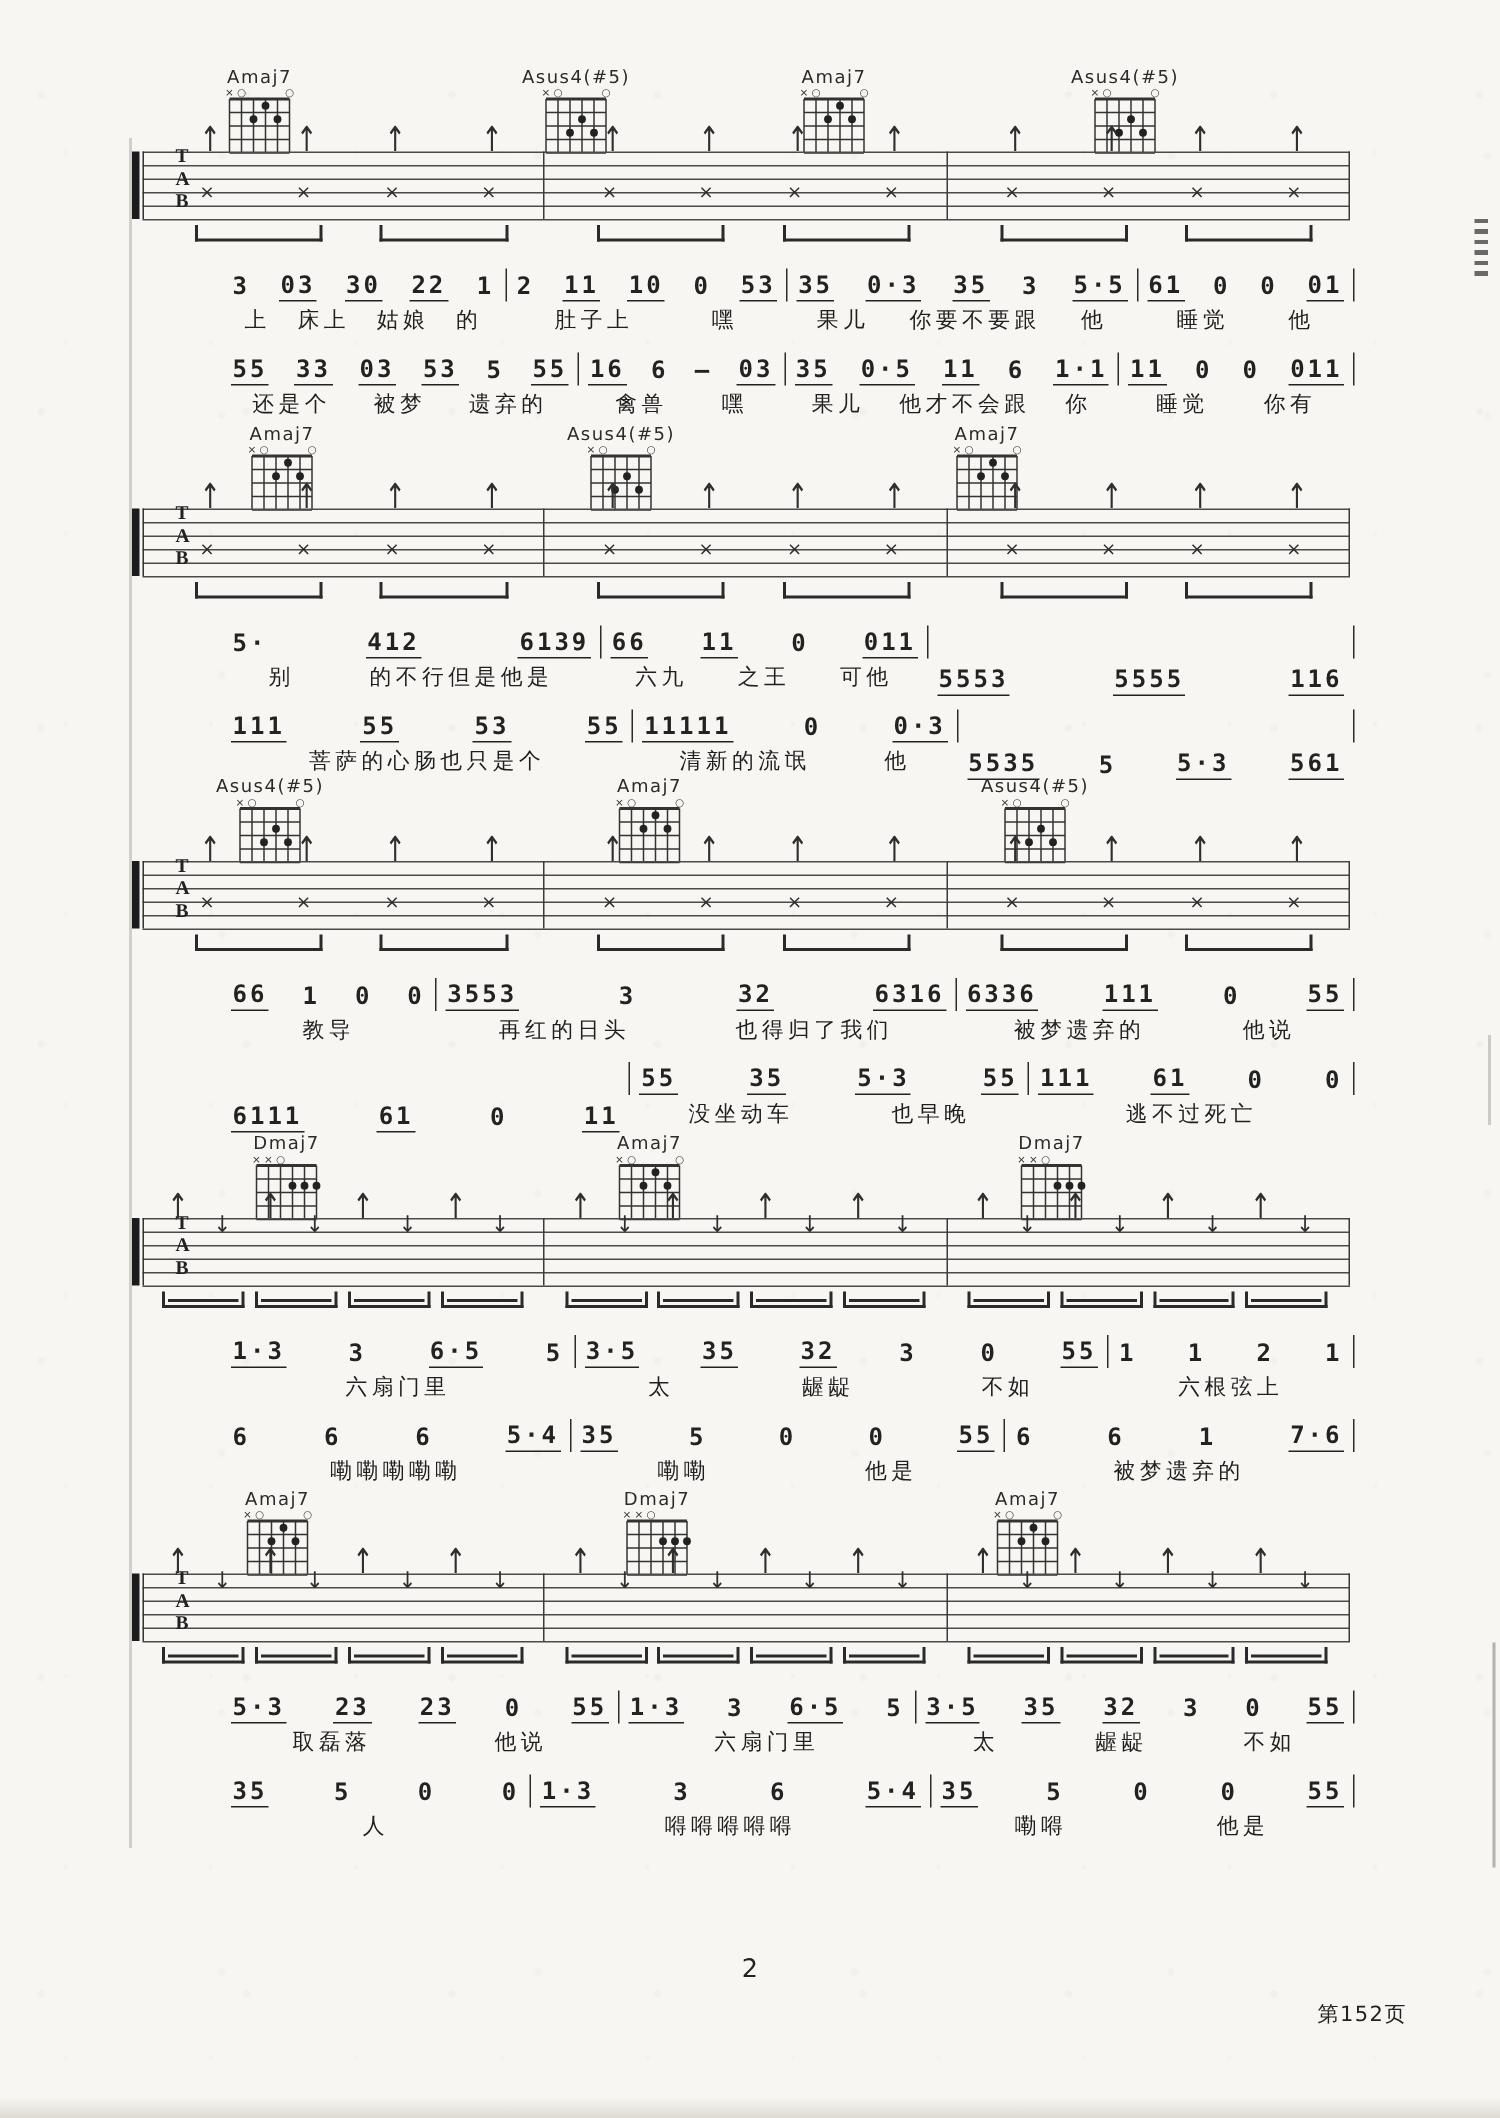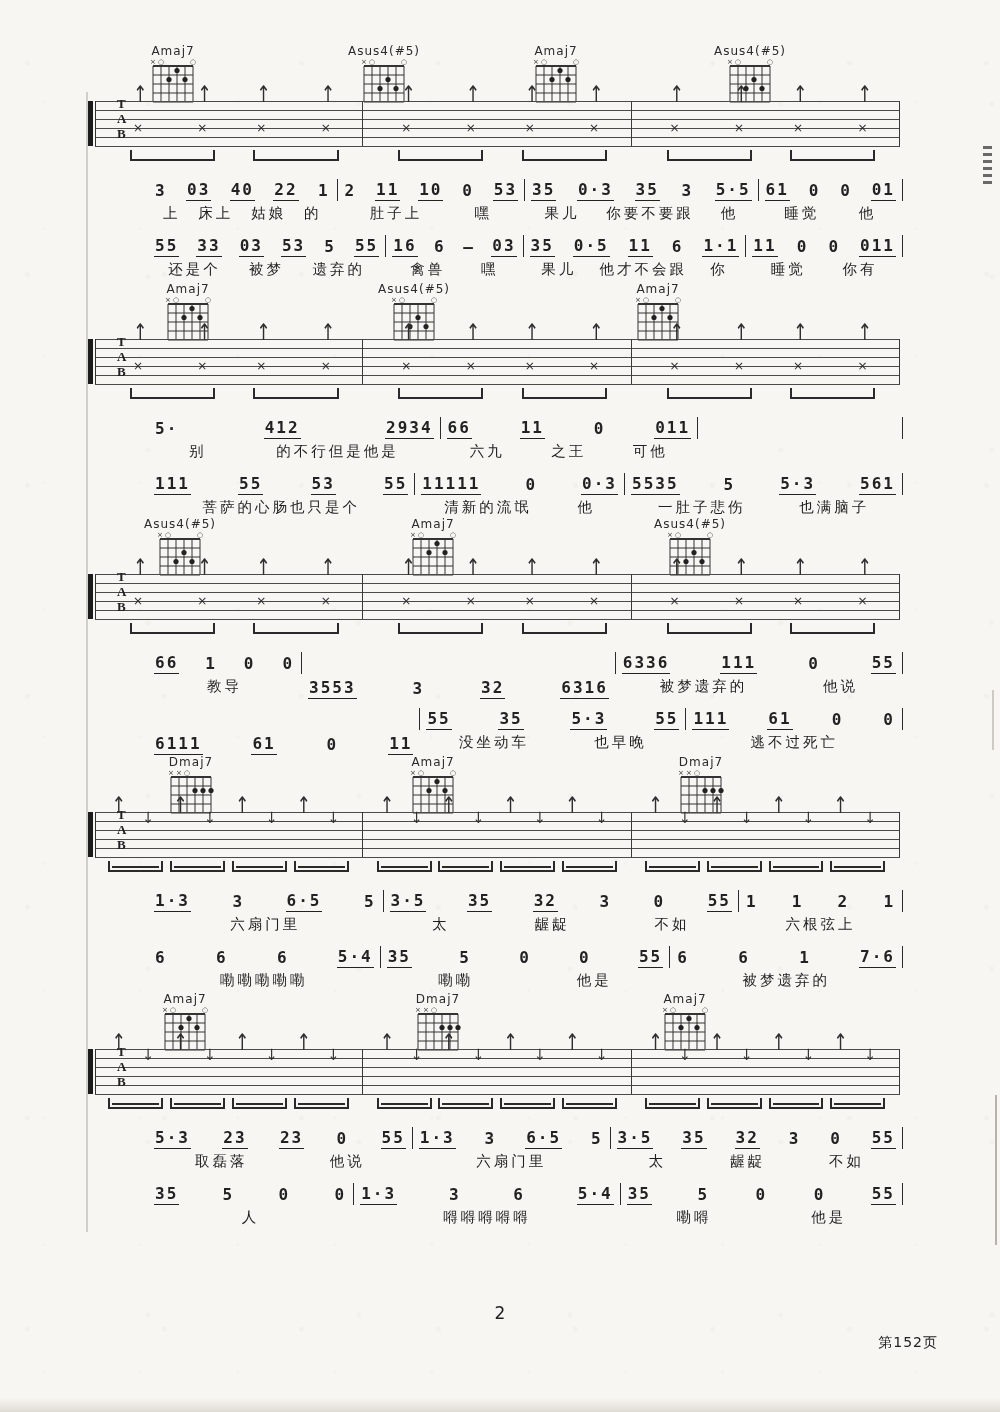--- a/index.html
+++ b/index.html
@@ -198,21 +198,21 @@
       <div class="xmark" style="left: 762.433px; top: 30px;">×</div>
       <div class="beam" style="left: 571.55px; width: 81.2333px; top: 57px;"></div>
       <div class="beam" style="left: 694.983px; width: 81.2333px; top: 57px;"></div>
     </div>
     <div class="vline" style="top: 132px;">
       <div class="notes-row">
         <div class="measure" style="flex-grow: 8;">
           <div class="m-notes">
             <div class="tok">3</div>
             <div class="tok beamed">03</div>
-            <div class="tok beamed">40</div>
+            <div class="tok beamed">30</div>
             <div class="tok beamed">22</div>
             <div class="tok">1</div>
           </div>
           <div class="m-lyric">
             <div class="lyr">上</div>
             <div class="lyr">床上</div>
             <div class="lyr">姑娘</div>
             <div class="lyr">的</div>
           </div>
         </div>
@@ -435,21 +435,21 @@
       <div class="xmark" style="left: 762.433px; top: 30px;">×</div>
       <div class="beam" style="left: 571.55px; width: 81.2333px; top: 57px;"></div>
       <div class="beam" style="left: 694.983px; width: 81.2333px; top: 57px;"></div>
     </div>
     <div class="vline" style="top: 132px;">
       <div class="notes-row">
         <div class="measure" style="flex-grow: 8;">
           <div class="m-notes">
             <div class="tok">5·</div>
             <div class="tok beamed">412</div>
-            <div class="tok beamed">2934</div>
+            <div class="tok beamed">6139</div>
           </div>
           <div class="m-lyric">
             <div class="lyr">别</div>
             <div class="lyr">的不行但是他是</div>
           </div>
         </div>
         <div class="bar-sep"></div>
         <div class="measure" style="flex-grow: 8;">
           <div class="m-notes">
             <div class="tok beamed">66</div>
@@ -458,20 +458,25 @@
             <div class="tok beamed">011</div>
           </div>
           <div class="m-lyric">
             <div class="lyr">六九</div>
             <div class="lyr">之王</div>
             <div class="lyr">可他</div>
           </div>
         </div>
         <div class="bar-sep"></div>
         <div class="measure" style="flex-grow: 11;">
+          <div class="m-notes">
+            <div class="tok beamed">5553</div>
+            <div class="tok beamed">5555</div>
+            <div class="tok beamed">116</div>
+          </div>
         </div>
         <div class="bar-sep"></div>
       </div>
     </div>
     <div class="vline" style="top: 188px;">
       <div class="notes-row">
         <div class="measure" style="flex-grow: 9;">
           <div class="m-notes">
             <div class="tok beamed">111</div>
             <div class="tok beamed">55</div>
@@ -494,24 +499,20 @@
             <div class="lyr">他</div>
           </div>
         </div>
         <div class="bar-sep"></div>
         <div class="measure" style="flex-grow: 10;">
           <div class="m-notes">
             <div class="tok beamed">5535</div>
             <div class="tok">5</div>
             <div class="tok beamed">5·3</div>
             <div class="tok beamed">561</div>
-          </div>
-          <div class="m-lyric">
-            <div class="lyr">一肚子悲伤</div>
-            <div class="lyr">也满脑子</div>
           </div>
         </div>
         <div class="bar-sep"></div>
       </div>
     </div>
   </div>
 <div class="section" style="top: 518px; height: 238px;">
     <div class="chord" style="left: 144px;">
       <div class="chord-name">Asus4(#5)</div>
       <svg width="54" height="46">
@@ -638,20 +639,24 @@
           </div>
         </div>
         <div class="bar-sep"></div>
         <div class="measure" style="flex-grow: 11;">
           <div class="m-notes">
             <div class="tok beamed">3553</div>
             <div class="tok">3</div>
             <div class="tok beamed">32</div>
             <div class="tok beamed">6316</div>
           </div>
+          <div class="m-lyric">
+            <div class="lyr">再红的日头</div>
+            <div class="lyr">也得归了我们</div>
+          </div>
         </div>
         <div class="bar-sep"></div>
         <div class="measure" style="flex-grow: 10;">
           <div class="m-notes">
             <div class="tok beamed">6336</div>
             <div class="tok beamed">111</div>
             <div class="tok">0</div>
             <div class="tok beamed">55</div>
           </div>
           <div class="m-lyric">

